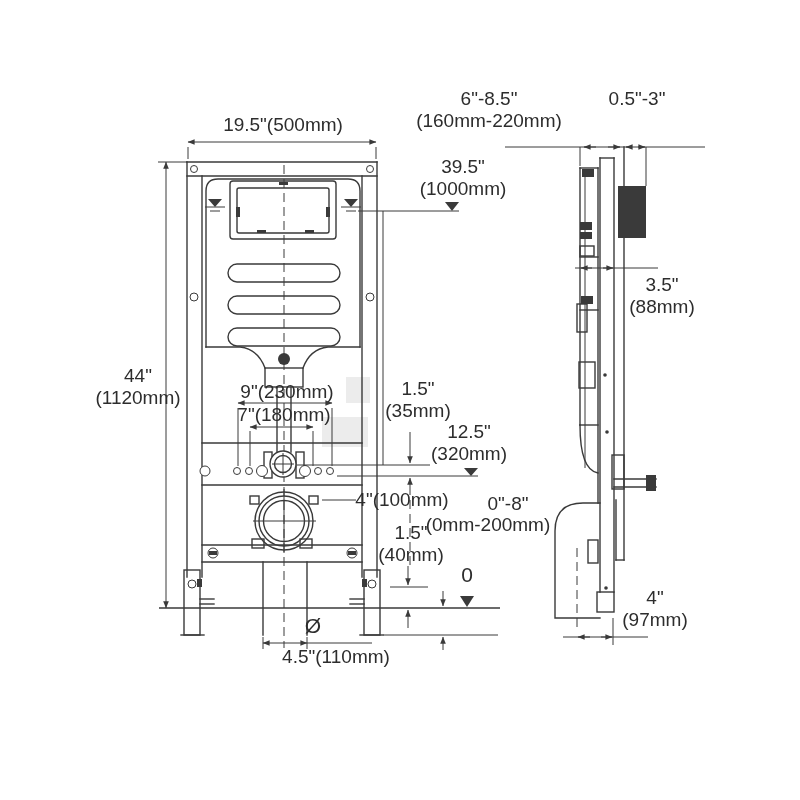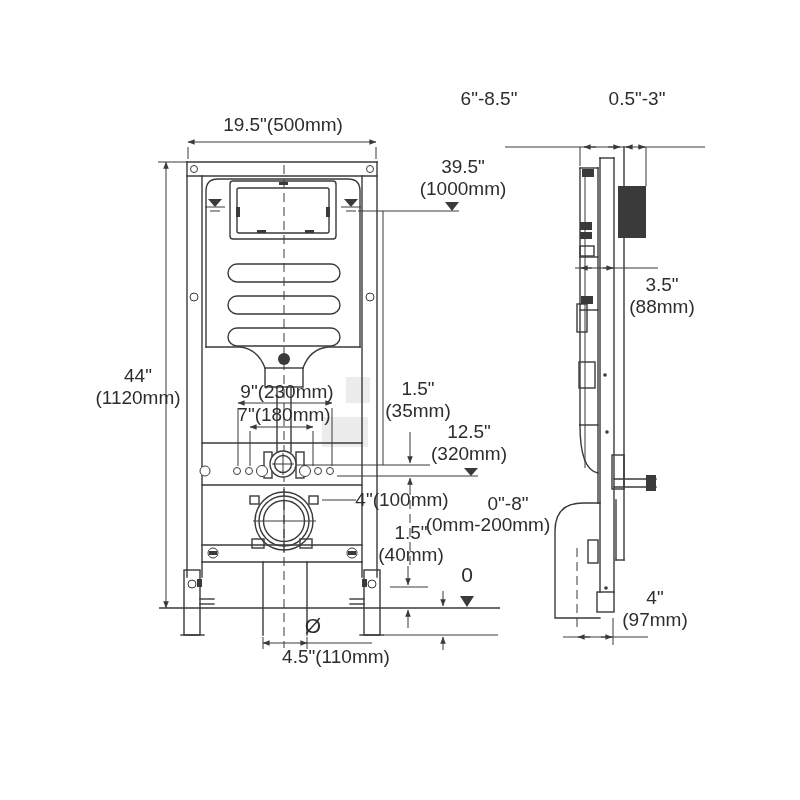--- a/index.html
+++ b/index.html
@@ -223,20 +223,21 @@
     <line x1="590" y1="637" x2="578" y2="637" marker-end="url(#ar)"></line>
     <line x1="601" y1="637" x2="612" y2="637" marker-end="url(#ar)"></line>
     <line x1="613" y1="618" x2="613" y2="645"></line>
   </g>
 </svg>
 
 <div class="lbl" style="left:283px;top:114px">19.5"(500mm)</div>
 
 <div class="lbl" style="left:489px;top:88px">
   <div>6"-8.5"</div>
+  <div>(160mm-220mm)</div>
 </div>
 
 <div class="lbl" style="left:637px;top:88px">
   <div>0.5"-3"</div>
 </div>
 
 <div class="lbl" style="left:463px;top:156px">
   <div>39.5"</div>
   <div>(1000mm)</div>
 </div>

